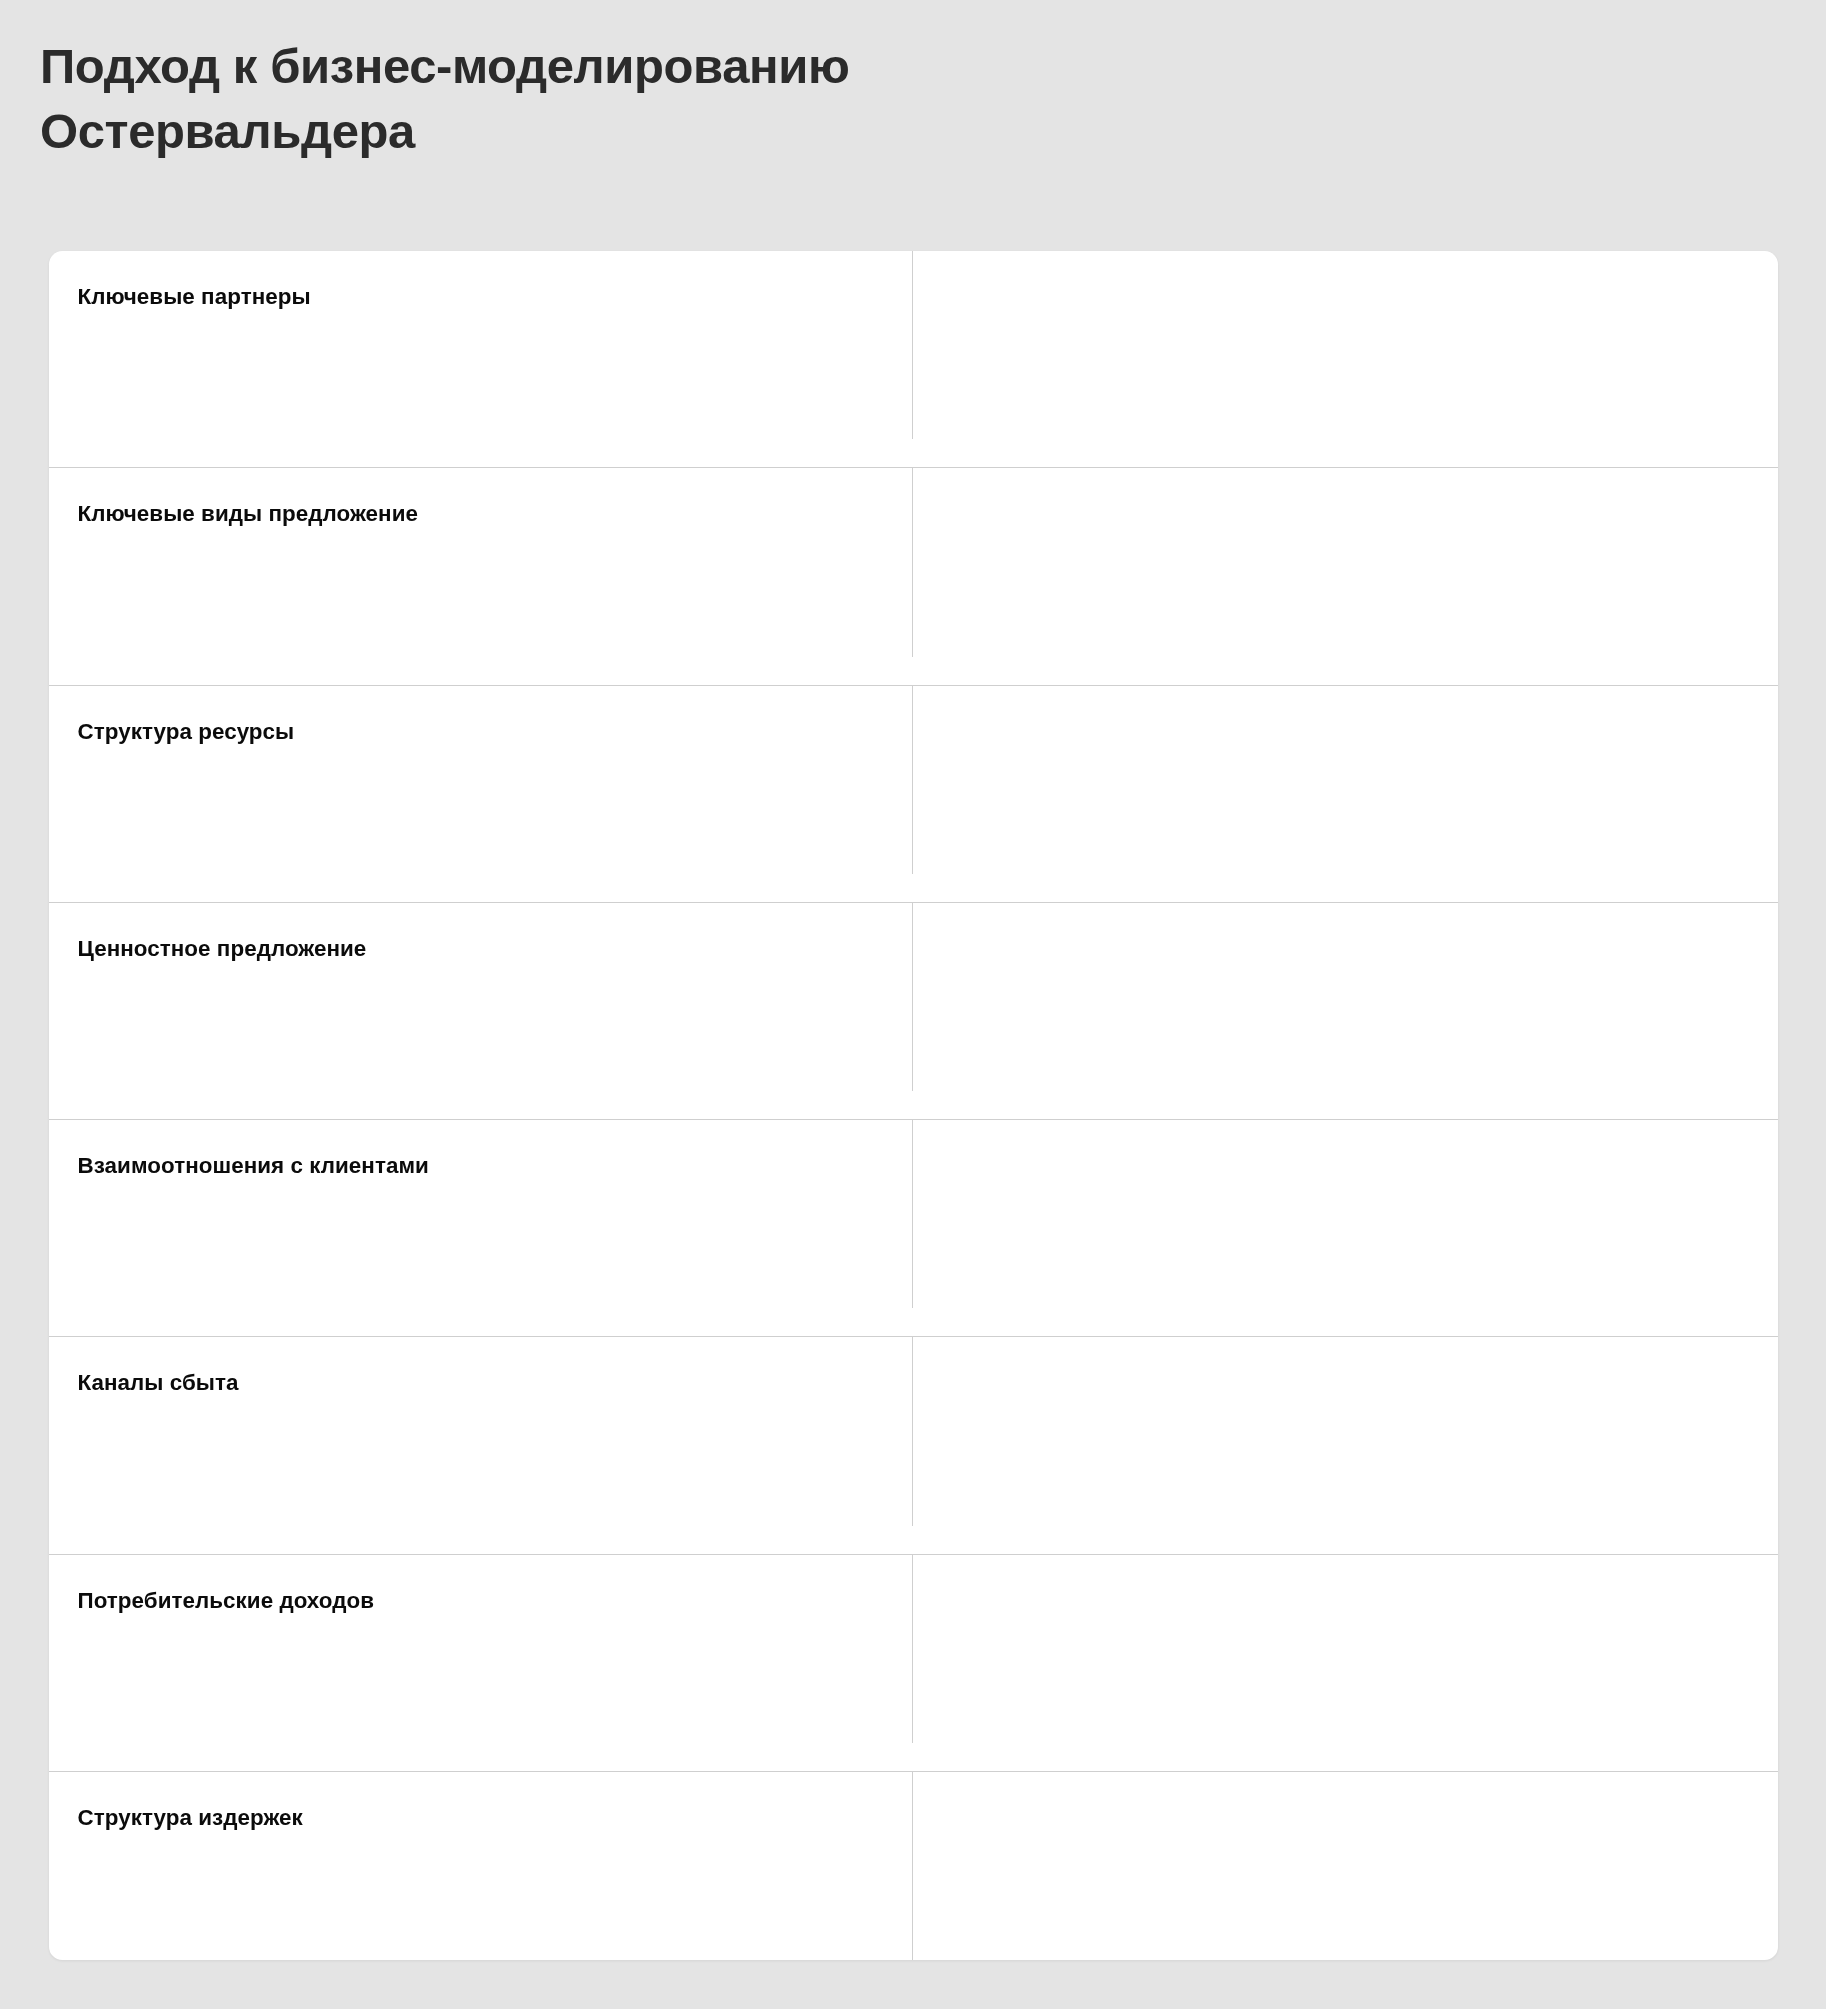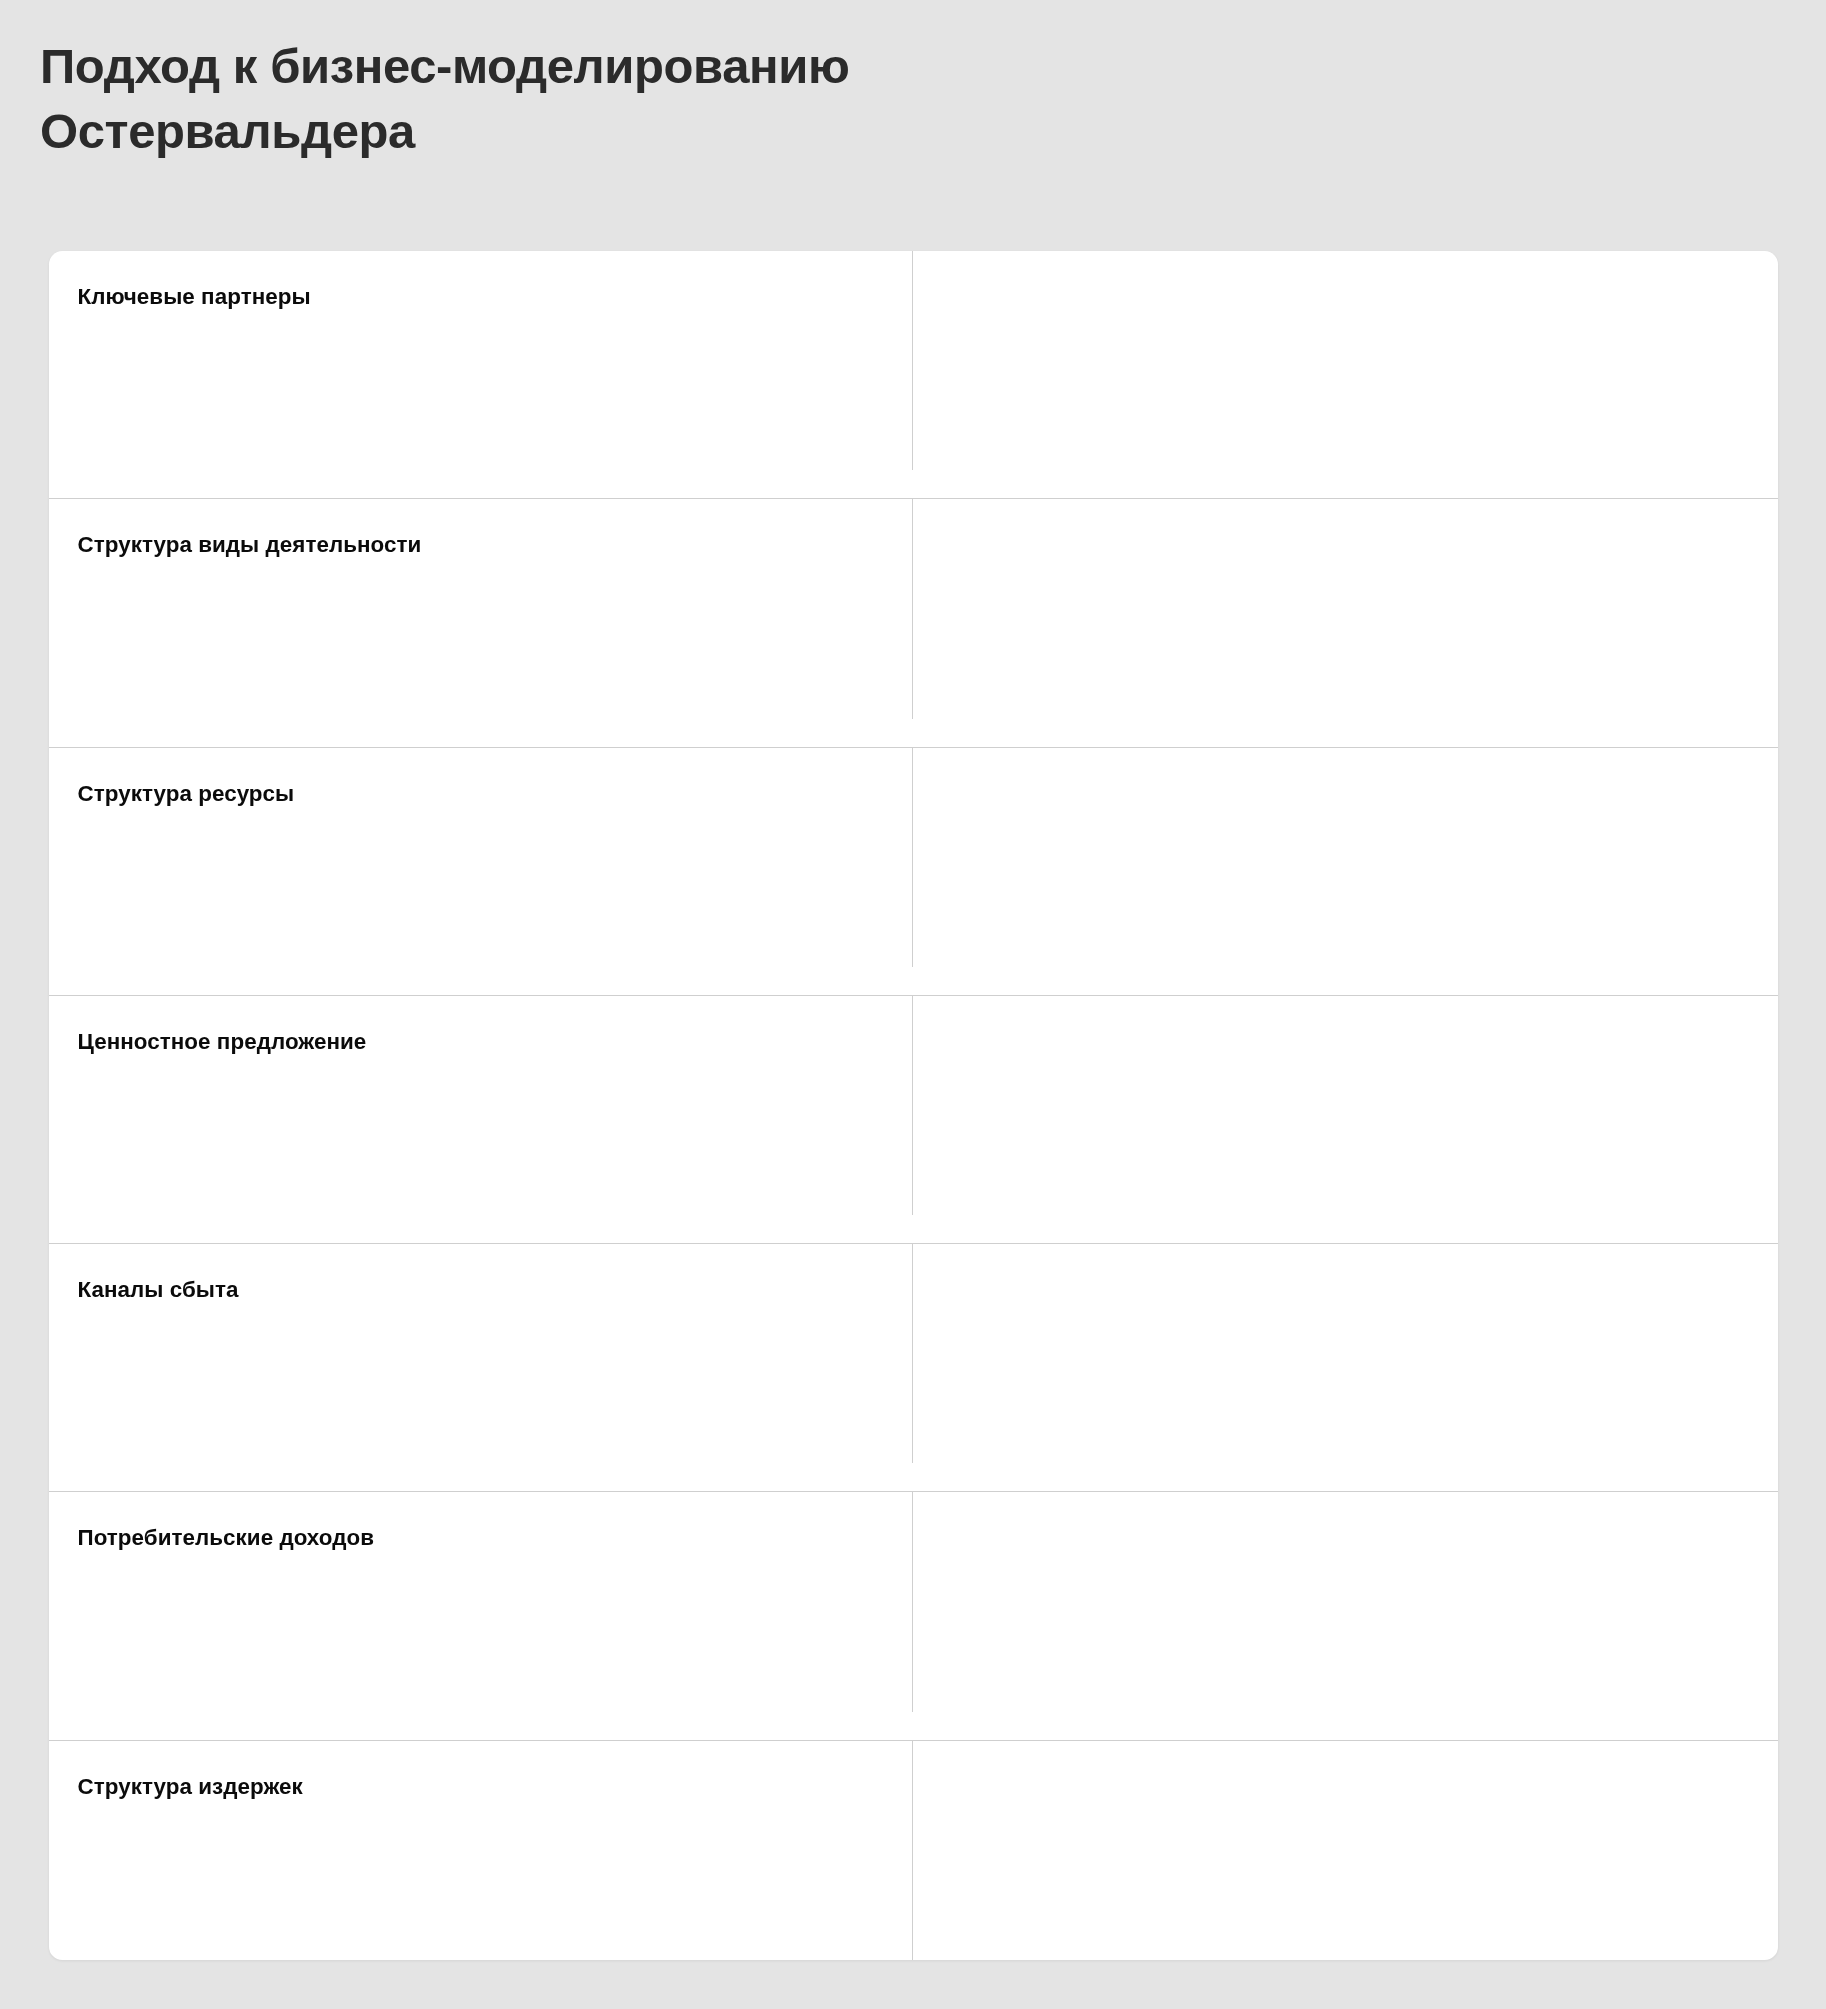--- a/index.html
+++ b/index.html
@@ -115,21 +115,21 @@
       <div class="row-label-cell">
         <p class="row-label">Ключевые партнеры</p>
       </div>
       <div class="row-value-cell">
         <p class="row-value"></p>
       </div>
     </div>
 
     <div class="canvas-row">
       <div class="row-label-cell">
-        <p class="row-label">Структура виды деятельности</p>
+        <p class="row-label">Ключевые виды предложение</p>
       </div>
       <div class="row-value-cell">
         <p class="row-value"></p>
       </div>
     </div>
 
     <div class="canvas-row">
       <div class="row-label-cell">
         <p class="row-label">Структура ресурсы</p>
       </div>
@@ -140,20 +140,28 @@
 
     <div class="canvas-row">
       <div class="row-label-cell">
         <p class="row-label">Ценностное предложение</p>
       </div>
       <div class="row-value-cell">
         <p class="row-value"></p>
       </div>
     </div>
 
+    <div class="canvas-row">
+      <div class="row-label-cell">
+        <p class="row-label">Взаимоотношения с клиентами</p>
+      </div>
+      <div class="row-value-cell">
+        <p class="row-value"></p>
+      </div>
+    </div>
 
     <div class="canvas-row">
       <div class="row-label-cell">
         <p class="row-label">Каналы сбыта</p>
       </div>
       <div class="row-value-cell">
         <p class="row-value"></p>
       </div>
     </div>
 

